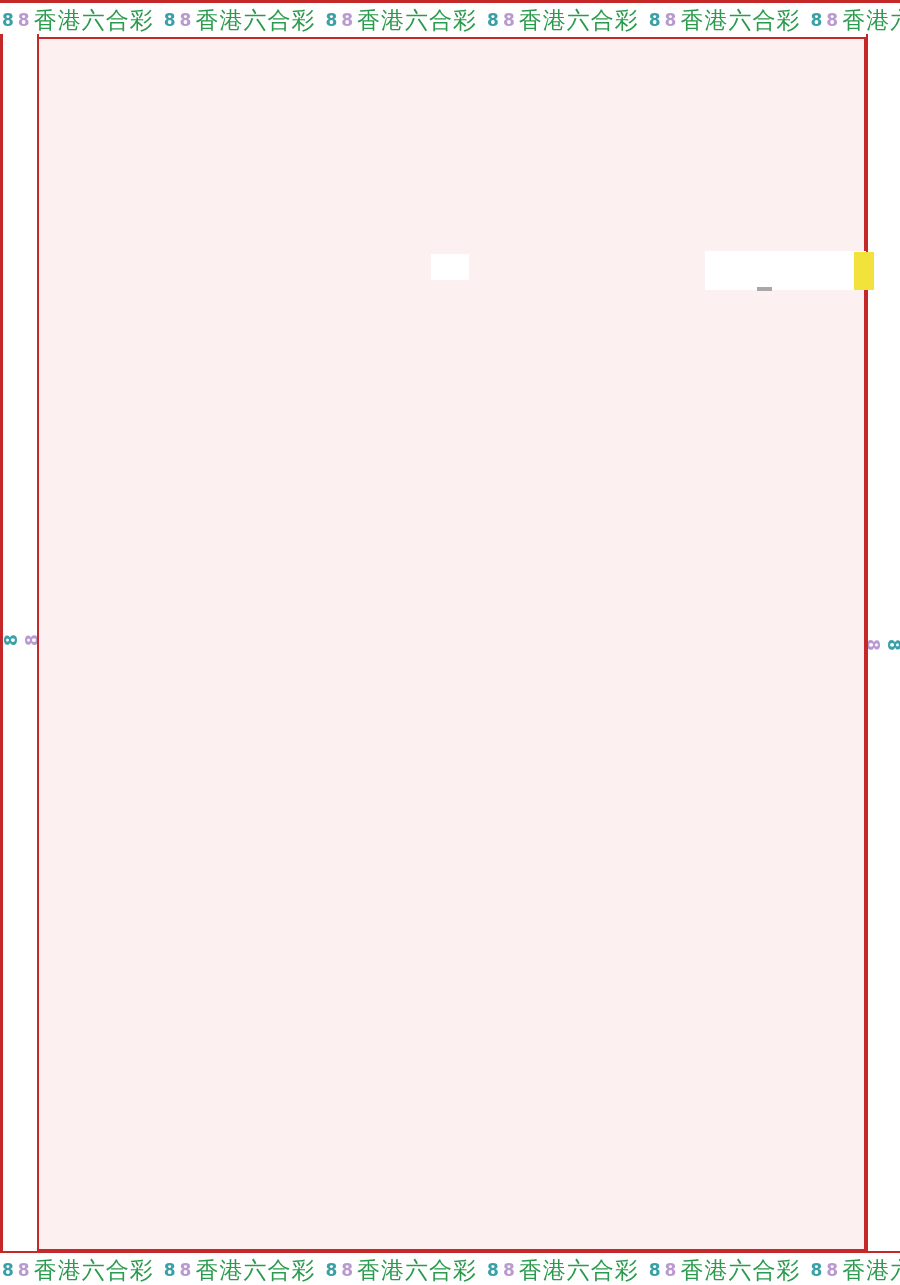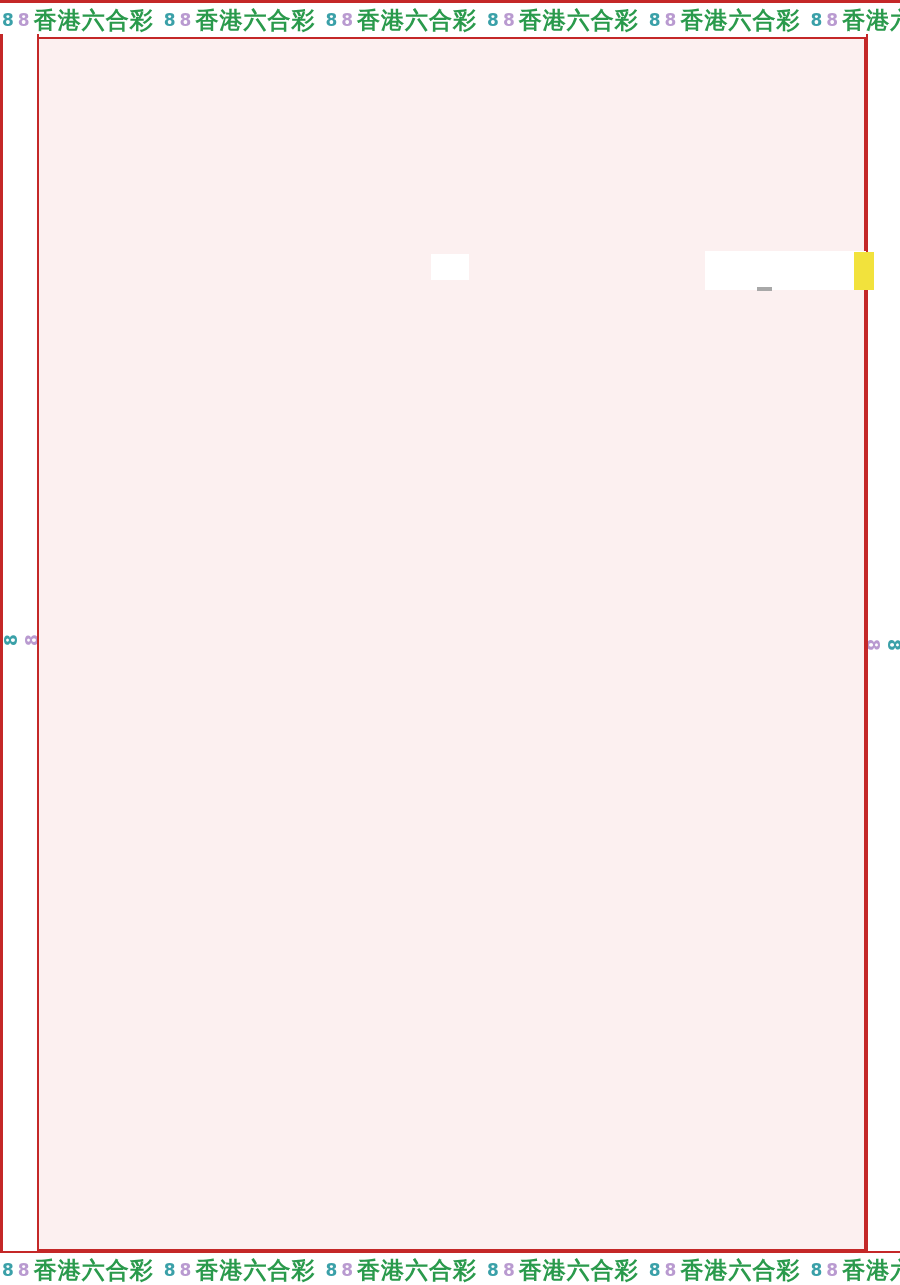--- a/index.html
+++ b/index.html
@@ -22,21 +22,21 @@
               border-top:2px solid var(--red);display:flex;align-items:center;gap:10px;padding-left:2px;}
   .border-left{left:0;top:34px;width:34px;height:1217px;border-left:3px solid var(--red);
                border-right:2px solid var(--red);}
   .border-right{left:866px;top:34px;width:34px;height:1217px;border-right:3px solid var(--red);
                border-left:2px solid var(--red);}
   .vwrap{position:absolute;inset:0;display:flex;flex-direction:column;align-items:center;
          writing-mode:vertical-rl;gap:8px;padding-top:4px;box-sizing:border-box;}
   .vwrap.flip{transform:rotate(180deg);}
   .bunit{display:inline-flex;align-items:center;gap:4px;white-space:nowrap;}
   .vwrap .bunit{flex-direction:column;}
-  .btxt{color:var(--borderGreen);font-weight:bold;font-size:23px;letter-spacing:1px;}
+  .btxt{color:var(--borderGreen);font-weight:normal;font-size:23px;letter-spacing:1px;}
   .c8{font-weight:bold;font-size:17px;line-height:1;}
   .c8.teal{color:var(--teal);}
   .c8.lav{color:var(--lav);}
   
   .content{left:34px;top:34px;width:832px;height:1217px;background:var(--pageBg);
            border:2px solid var(--red);box-sizing:border-box;z-index:1;}
   .box{position:absolute;box-sizing:border-box;border:2px solid var(--red);}
   
   .banner{left:46px;top:46px;width:810px;height:108px;background:
       radial-gradient(circle at 2px 3px, rgba(255,255,255,.6) 1px, transparent 1.7px),

